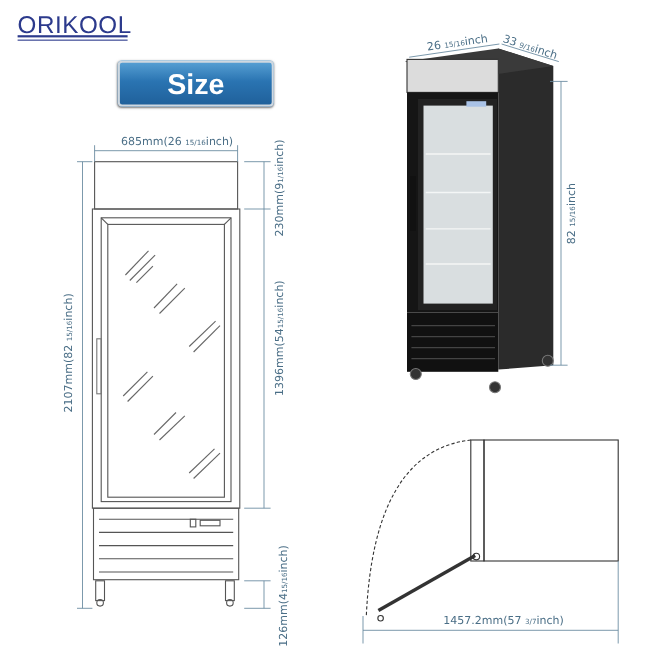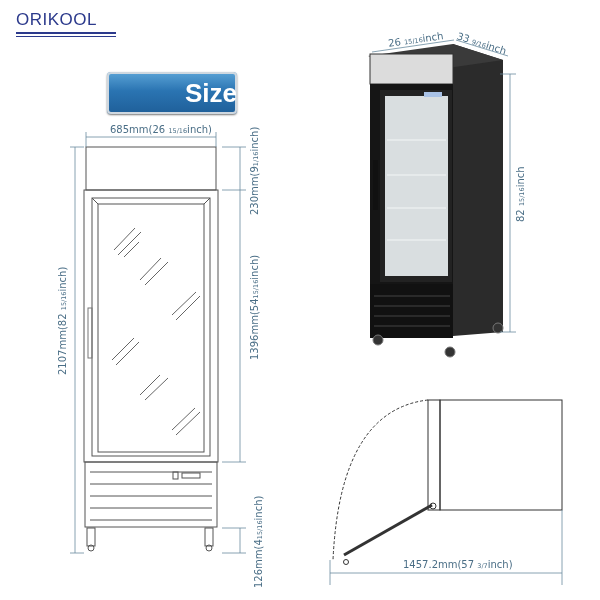--- a/index.html
+++ b/index.html
@@ -1,23 +1,23 @@
 <!DOCTYPE html>
 <html><head>
 <meta charset="utf-8">
 <style>
   html,body{margin:0;padding:0;background:#fff;}
   body{width:600px;height:600px;position:relative;overflow:hidden;font-family:"DejaVu Sans",sans-serif;}
   .abs{position:absolute;}
-  .brand{left:16px;top:10px;color:#2c3a8c;font-family:"Liberation Sans",sans-serif;font-size:17px;letter-spacing:0.5px;font-weight:400;}
+  .brand{left:16px;top:10px;color:#2c3a8c;font-family:"Liberation Sans",sans-serif;font-size:22px;letter-spacing:0.5px;font-weight:400;}
   .brand-line1{left:16px;top:32px;width:100px;height:2px;background:#2c3a8c;}
   .brand-line2{left:16px;top:36px;width:100px;height:1px;background:#2c3a8c;}
-  .size-btn{left:107px;top:72px;width:130px;height:42px;border-radius:4px;
+  .size-btn{left:107px;top:55px;width:142px;height:42px;border-radius:4px;
     background:linear-gradient(180deg,#5aa3d6 0%,#2a74b2 45%,#1f5f99 100%);
-    box-shadow:0 1px 2px #777, inset 0 0 0 2px #cfd8e0;display:flex;align-items:center;justify-content:flex-end;}
+    box-shadow:0 1px 2px #777, inset 0 0 0 2px #cfd8e0;display:flex;align-items:center;justify-content:center;}
   .size-btn span{color:#fff;font-family:"Liberation Sans",sans-serif;font-weight:700;font-size:26px;}
   .dim{color:#4a6e86;font-size:10px;white-space:nowrap;}
   .frac{font-size:6.5px;}
   .vert{transform-origin:left top;transform:rotate(-90deg);}
   svg{position:absolute;left:0;top:0;}
 </style>
 </head>
 <body>
 
 <div class="abs brand">ORIKOOL</div>

